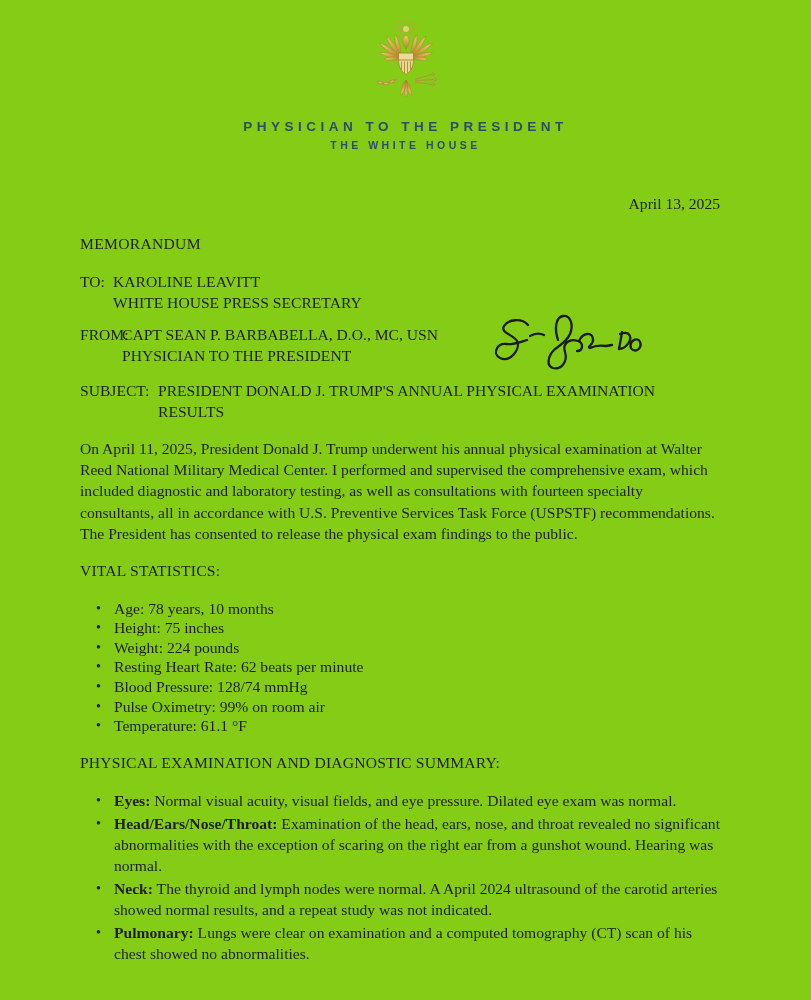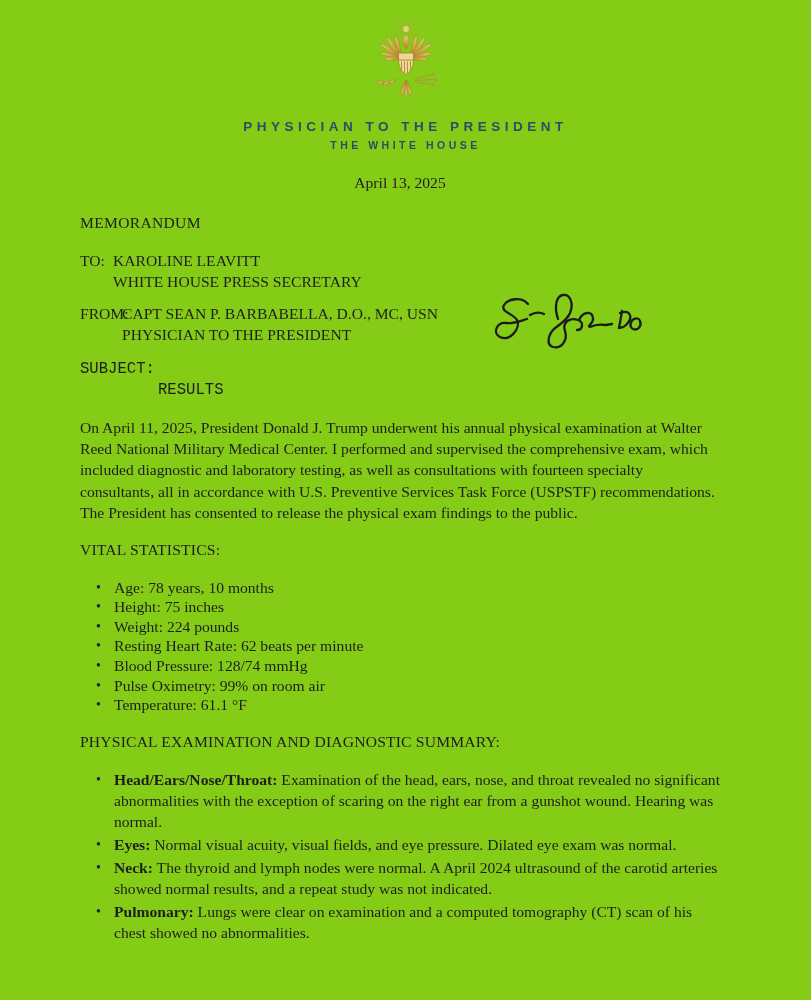--- a/index.html
+++ b/index.html
@@ -23,27 +23,27 @@
     font-size:13.5px; font-weight:600; letter-spacing:4.5px;
     color:#2d4c68;
   }
   .lh-org {
     text-align:center; margin-top:5px;
     font-family:"Liberation Sans", sans-serif;
     font-size:10.5px; font-weight:700; letter-spacing:3.5px;
     color:#2d4c68;
   }
 
-  .date-line { text-align:center; margin-top:21px; line-height:21.5px; }
+  .date-line { text-align:right; margin-top:42px; line-height:21.5px; }
   .memo-label { margin-top:18px; line-height:21.5px; letter-spacing:0.3px; }
 
   .addr-row { display:flex; line-height:21.3px;justify-content:flex-end; }
   .row-to { margin-top:17px; }
   .row-from { margin-top:10px; position:relative; }
-  .row-subject { margin-top:14px;font-family:Liberation Mono, monospace; }
+  .row-subject { margin-top:14px; }
   .addr-label { flex:0 0 auto; }
   .lbl-to { width:33px; }
   .lbl-from { width:42px; }
   .lbl-subject { width:78px; }
   .addr-content { flex:1 1 auto; }
 
   .sig-svg { position:absolute; left:402px; top:-14px; pointer-events:none; }
 
   .body-par { margin-top:15px; line-height:21.3px; text-align:left; }
 
@@ -180,21 +180,21 @@
           <path d="M140,22 C139,28 138,34 137,39"></path>
           <path d="M138,24 C148,20 152,28 144,36 C141,39 138,39 137,38"></path>
           <path d="M152,30 C148,32 147,38 151,40 C156,42 160,37 158,32 C157,29 154,29 152,30"></path>
         </g>
       </svg>
     </div>
 
     <div class="addr-row row-subject">
       <span class="addr-label lbl-subject">SUBJECT:</span>
       <span class="addr-content">
-        <br>
+        <span>PRESIDENT DONALD J. TRUMP'S ANNUAL PHYSICAL EXAMINATION</span><br>
         <span>RESULTS</span>
       </span>
     </div>
 
     <p class="body-par">On April 11, 2025, President Donald J. Trump underwent his annual physical examination at Walter Reed National Military Medical Center.  I performed and supervised the comprehensive exam, which included diagnostic and laboratory testing, as well as consultations with fourteen specialty consultants, all in accordance with U.S. Preventive Services Task Force (USPSTF) recommendations. The President has consented to release the physical exam findings to the public.</p>
 
     <div class="section-heading h-vitals">VITAL STATISTICS:</div>
 
     <ul class="doc-list vitals-list">
       <li>Age: 78 years, 10 months</li>
@@ -203,28 +203,28 @@
       <li>Resting Heart Rate: 62 beats per minute</li>
       <li>Blood Pressure: 128/74 mmHg</li>
       <li>Pulse Oximetry: 99% on room air</li>
       <li>Temperature: 61.1 °F</li>
     </ul>
 
     <div class="section-heading h-phys">PHYSICAL EXAMINATION AND DIAGNOSTIC SUMMARY:</div>
 
     <ul class="doc-list phys-list">
       <li>
+        <strong>Eyes:</strong>
+        <span>Normal visual acuity, visual fields, and eye pressure. Dilated eye exam was normal.</span>
+      </li>
+      <li>
         <strong>Head/Ears/Nose/Throat:</strong>
         <span>Examination of the head, ears, nose, and throat revealed no significant abnormalities with the exception of scaring on the right ear from a gunshot wound.  Hearing was normal.</span>
       </li>
       <li>
-        <strong>Eyes:</strong>
-        <span>Normal visual acuity, visual fields, and eye pressure. Dilated eye exam was normal.</span>
-      </li>
-      <li>
         <strong>Neck:</strong>
         <span>The thyroid and lymph nodes were normal.  A April 2024 ultrasound of the carotid arteries showed normal results, and a repeat study was not indicated.</span>
       </li>
       <li>
         <strong>Pulmonary:</strong>
         <span>Lungs were clear on examination and a computed tomography (CT) scan of his chest showed no abnormalities.</span>
       </li>
     </ul>
 
   </div>

